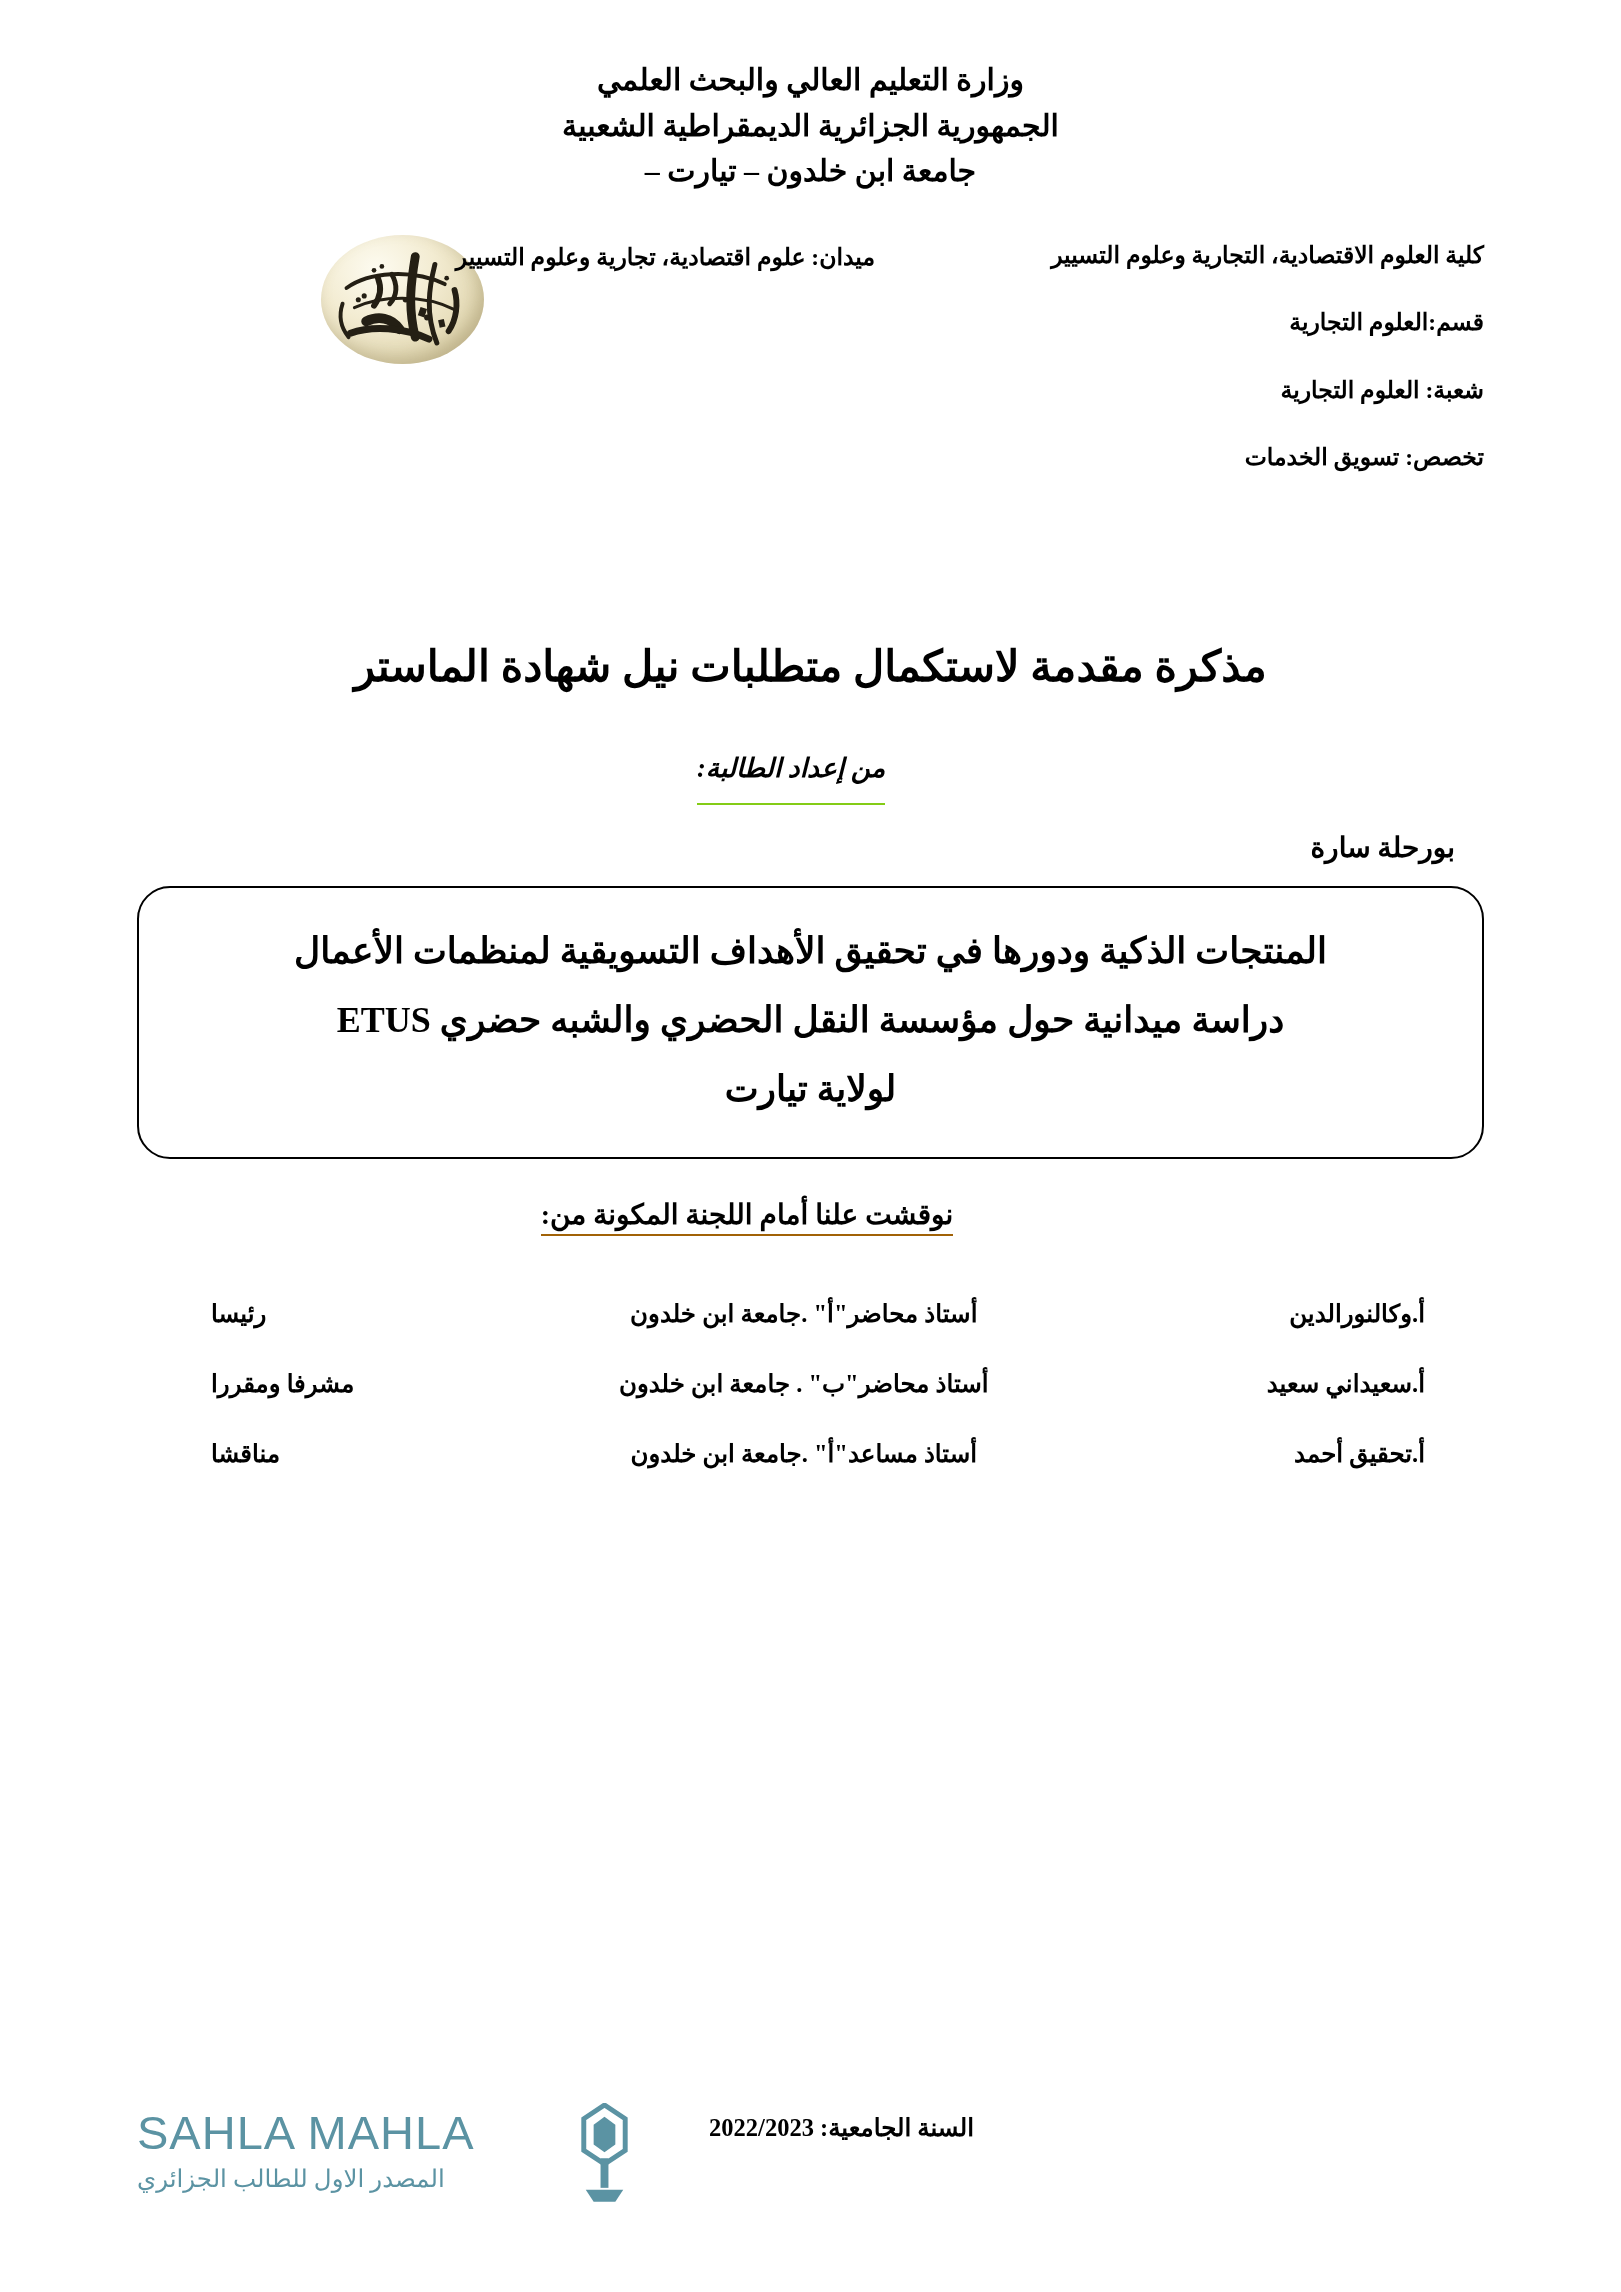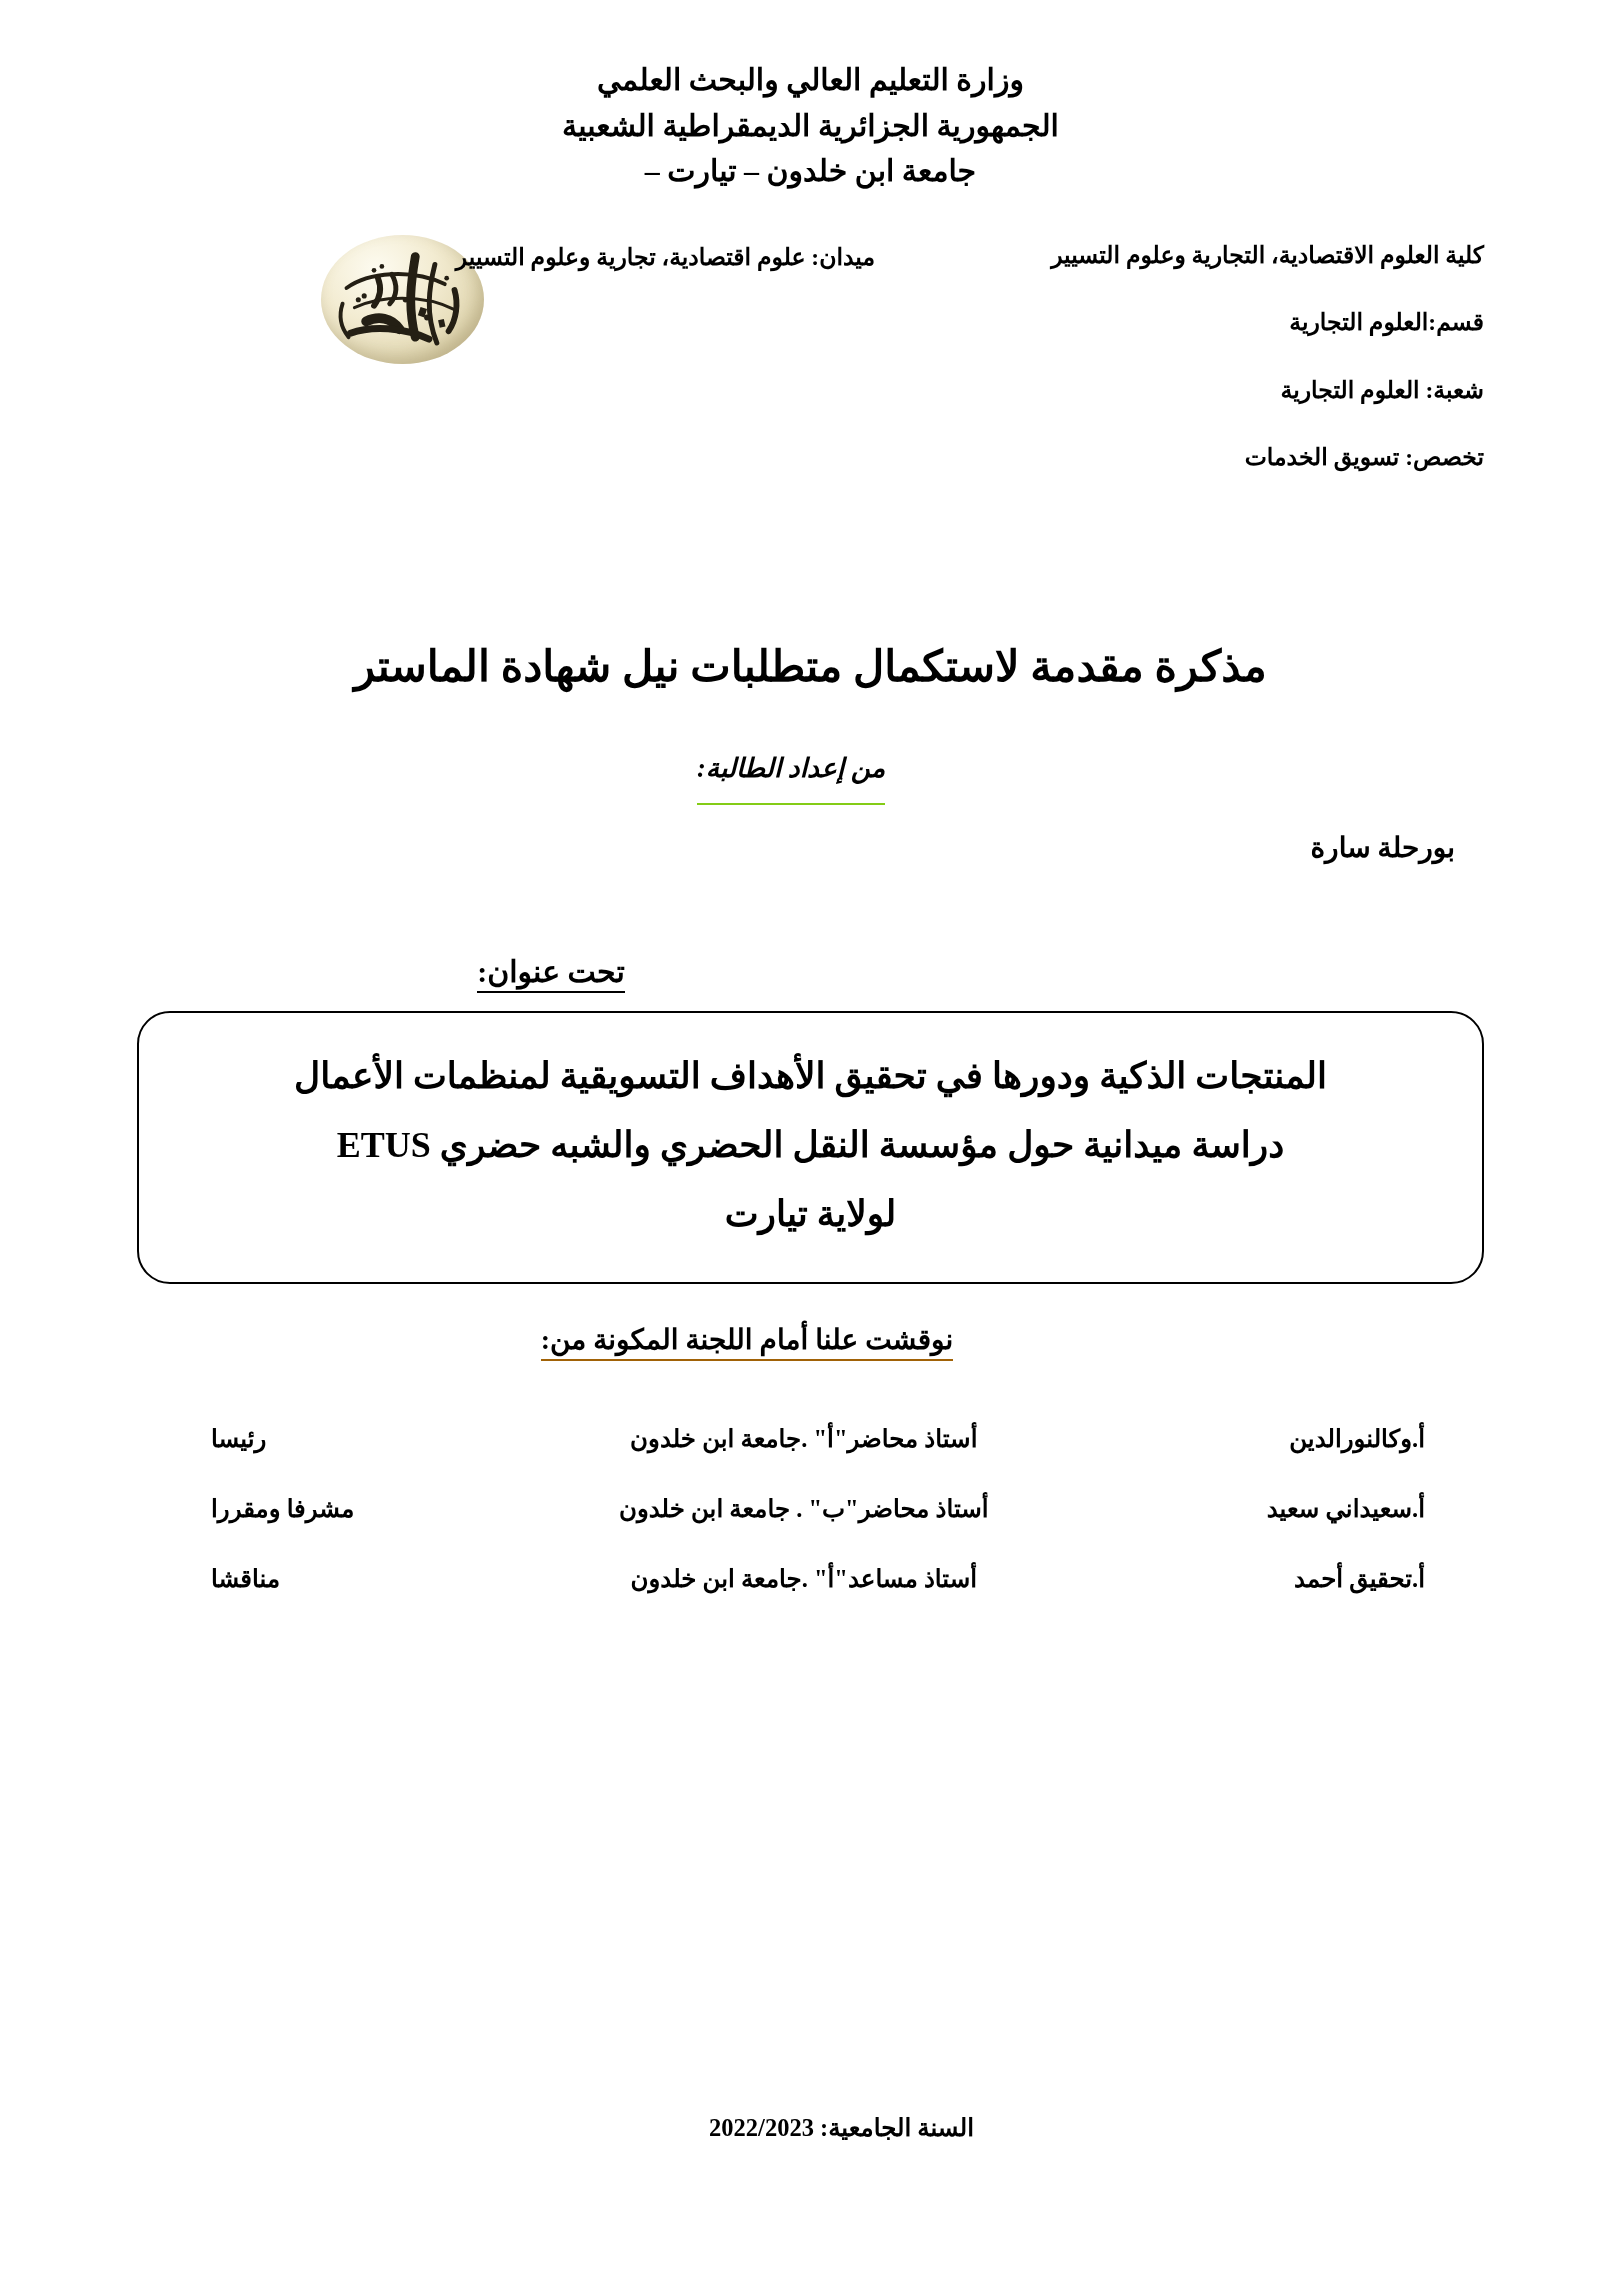--- a/index.html
+++ b/index.html
@@ -271,23 +271,20 @@
     </div>
   </div>
 
   <div class="master">مذكرة مقدمة لاستكمال متطلبات نيل شهادة الماستر</div>
 
   <div class="prep-label">
     <span>من إعداد الطالبة:</span>
   </div>
   <div class="student-name">بورحلة سارة</div>
 
-  <div class="under-title">
-    <span>تحت عنوان:</span>
-  </div>
 
   <div class="title-box">
     <div class="title-line">المنتجات الذكية ودورها في تحقيق الأهداف التسويقية لمنظمات الأعمال</div>
     <div class="title-line">دراسة ميدانية حول مؤسسة النقل الحضري والشبه حضري ETUS</div>
     <div class="title-line">لولاية تيارت</div>
   </div>
 
   <div class="jury-header">
     <span>نوقشت علنا أمام اللجنة المكونة من:</span>
   </div>
@@ -308,16 +305,32 @@
         <td class="jury-name">أ.تحقيق أحمد</td>
         <td class="jury-affil">أستاذ مساعد"أ" .جامعة ابن خلدون</td>
         <td class="jury-role">مناقشا</td>
       </tr>
     </tbody>
   </table>
 
   <div class="footer">
     <div class="acad-year">السنة الجامعية: 2022/2023</div>
 
+    <div class="watermark">
+      <div class="wm-text">
+        <div class="wm-main" id="wm-main" style="color: rgb(91, 147, 163);">SAHLA MAHLA</div>
+        <div class="wm-sub" id="wm-sub" style="color: rgb(91, 147, 163);">المصدر الاول للطالب الجزائري</div>
+      </div>
+      <div class="wm-mark">
+        <svg viewBox="0 0 74 104" xmlns="http://www.w3.org/2000/svg">
+          <g id="wm-logo-shapes">
+            <path d="M37 2 L58 16 L58 48 L37 62 L16 48 L16 16 Z" fill="none" stroke="#5b93a3" stroke-width="5"></path>
+            <path d="M37 14 L48 22 L48 42 L37 50 L26 42 L26 22 Z" fill="#5b93a3"></path>
+            <rect x="33" y="56" width="8" height="30" fill="#5b93a3"></rect>
+            <path d="M18 88 L56 88 L48 100 L26 100 Z" fill="#5b93a3"></path>
+          </g>
+        </svg>
+      </div>
+    </div>
   </div>
 
 </div>
 
 
 </body></html>

